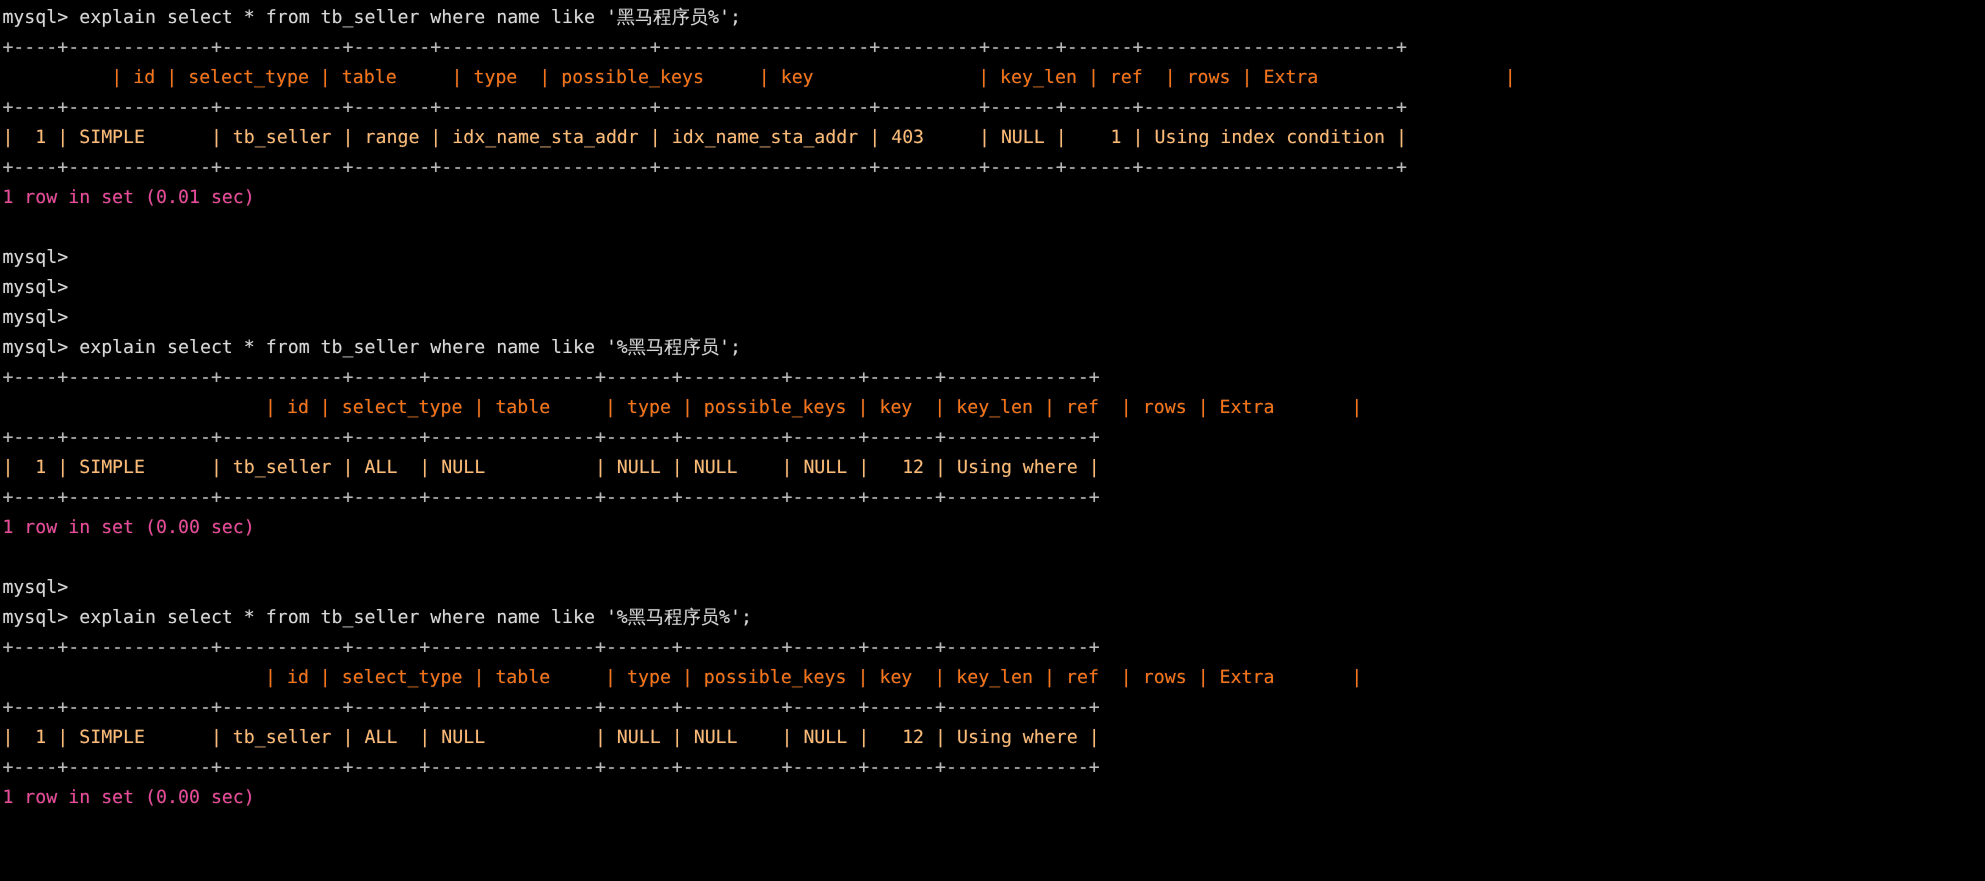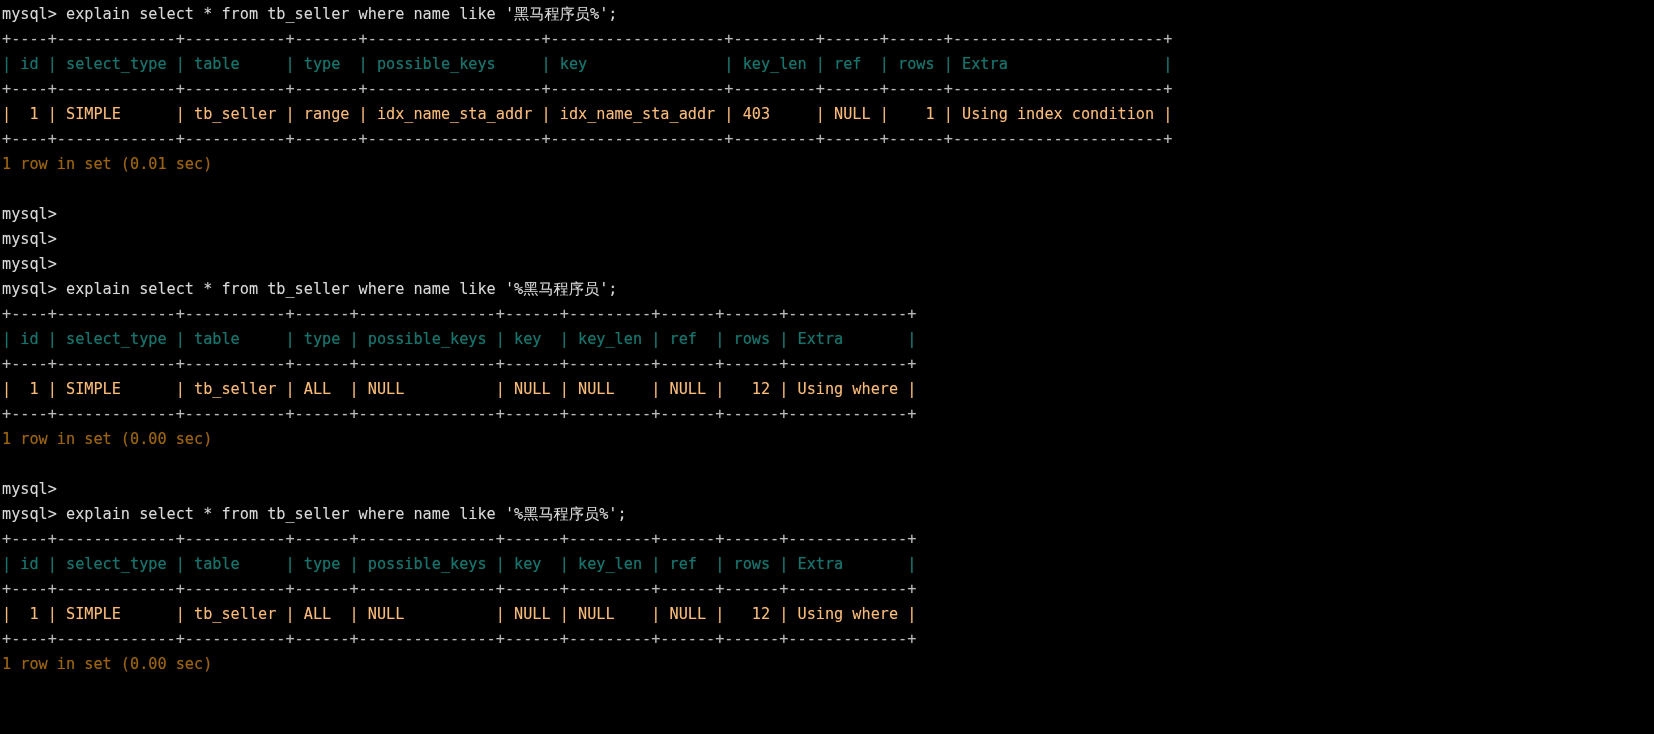--- a/index.html
+++ b/index.html
@@ -31,23 +31,23 @@
     line-height: 25px;
     letter-spacing: 0px;
     white-space: pre;
     color: #cfcfcf;
     text-shadow: 0 0 1px rgba(190,190,190,0.35);
     -webkit-font-smoothing: none;
   }
   .blk { display: block; white-space: pre; }
   .prompt-line { color: #d8d8d8; }
   .rule-line { color: #b9b9b9; }
-  .hdr-line { color: #0f766e; }
+  .hdr-line { color: #f97316; text-align: center; }
   .row-line { color: #fdba74; }
-  .status-line { color: #a16207; }
+  .status-line { color: #ec4899; }
   .blank-line { color: transparent; }
   .cjk { font-family: "DejaVu Sans", "Liberation Sans", sans-serif; }
 </style>
 </head>
 <body>
 
 <div id="terminal">
   <pre id="console-output"><span class="blk prompt-line">mysql&gt; explain select * from tb_seller where name like '<span class="cjk">黑马程序员</span>%';</span><span class="blk rule-line">+----+-------------+-----------+-------+-------------------+-------------------+---------+------+------+-----------------------+</span><span class="blk hdr-line">| id | select_type | table     | type  | possible_keys     | key               | key_len | ref  | rows | Extra                 |</span><span class="blk rule-line">+----+-------------+-----------+-------+-------------------+-------------------+---------+------+------+-----------------------+</span><span class="blk row-line">|  1 | SIMPLE      | tb_seller | range | idx_name_sta_addr | idx_name_sta_addr | 403     | NULL |    1 | Using index condition |</span><span class="blk rule-line">+----+-------------+-----------+-------+-------------------+-------------------+---------+------+------+-----------------------+</span><span class="blk status-line">1 row in set (0.01 sec)</span><span class="blk blank-line"> </span><span class="blk prompt-line">mysql&gt;</span><span class="blk prompt-line">mysql&gt;</span><span class="blk prompt-line">mysql&gt;</span><span class="blk prompt-line">mysql&gt; explain select * from tb_seller where name like '%<span class="cjk">黑马程序员</span>';</span><span class="blk rule-line">+----+-------------+-----------+------+---------------+------+---------+------+------+-------------+</span><span class="blk hdr-line">| id | select_type | table     | type | possible_keys | key  | key_len | ref  | rows | Extra       |</span><span class="blk rule-line">+----+-------------+-----------+------+---------------+------+---------+------+------+-------------+</span><span class="blk row-line">|  1 | SIMPLE      | tb_seller | ALL  | NULL          | NULL | NULL    | NULL |   12 | Using where |</span><span class="blk rule-line">+----+-------------+-----------+------+---------------+------+---------+------+------+-------------+</span><span class="blk status-line">1 row in set (0.00 sec)</span><span class="blk blank-line"> </span><span class="blk prompt-line">mysql&gt;</span><span class="blk prompt-line">mysql&gt; explain select * from tb_seller where name like '%<span class="cjk">黑马程序员</span>%';</span><span class="blk rule-line">+----+-------------+-----------+------+---------------+------+---------+------+------+-------------+</span><span class="blk hdr-line">| id | select_type | table     | type | possible_keys | key  | key_len | ref  | rows | Extra       |</span><span class="blk rule-line">+----+-------------+-----------+------+---------------+------+---------+------+------+-------------+</span><span class="blk row-line">|  1 | SIMPLE      | tb_seller | ALL  | NULL          | NULL | NULL    | NULL |   12 | Using where |</span><span class="blk rule-line">+----+-------------+-----------+------+---------------+------+---------+------+------+-------------+</span><span class="blk status-line">1 row in set (0.00 sec)</span></pre>
 </div>
 

